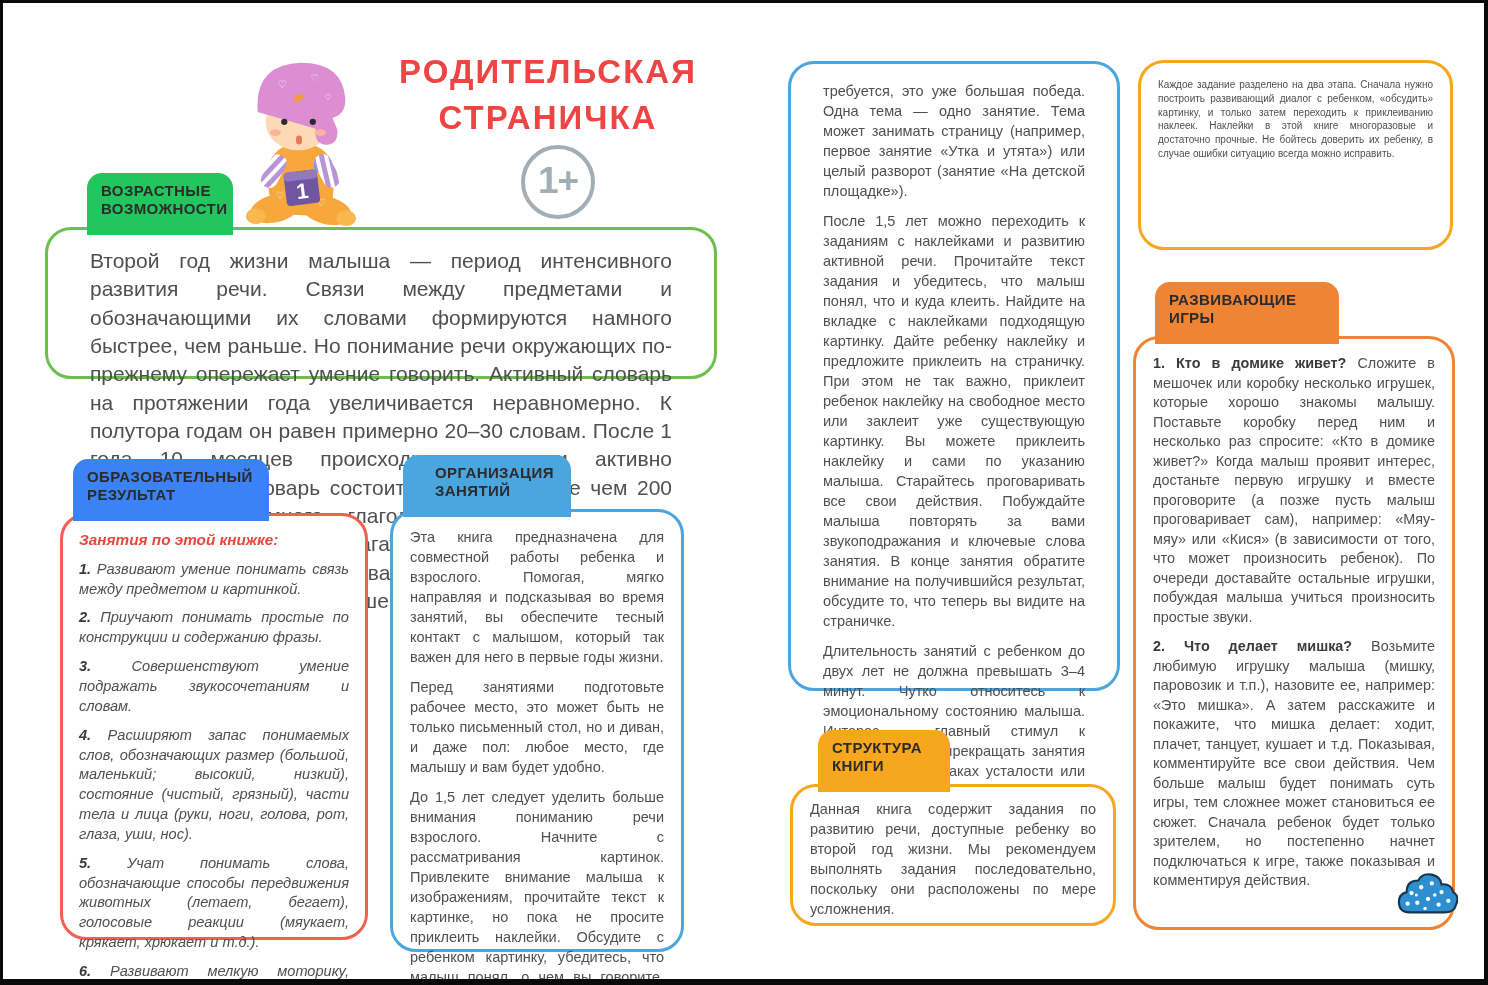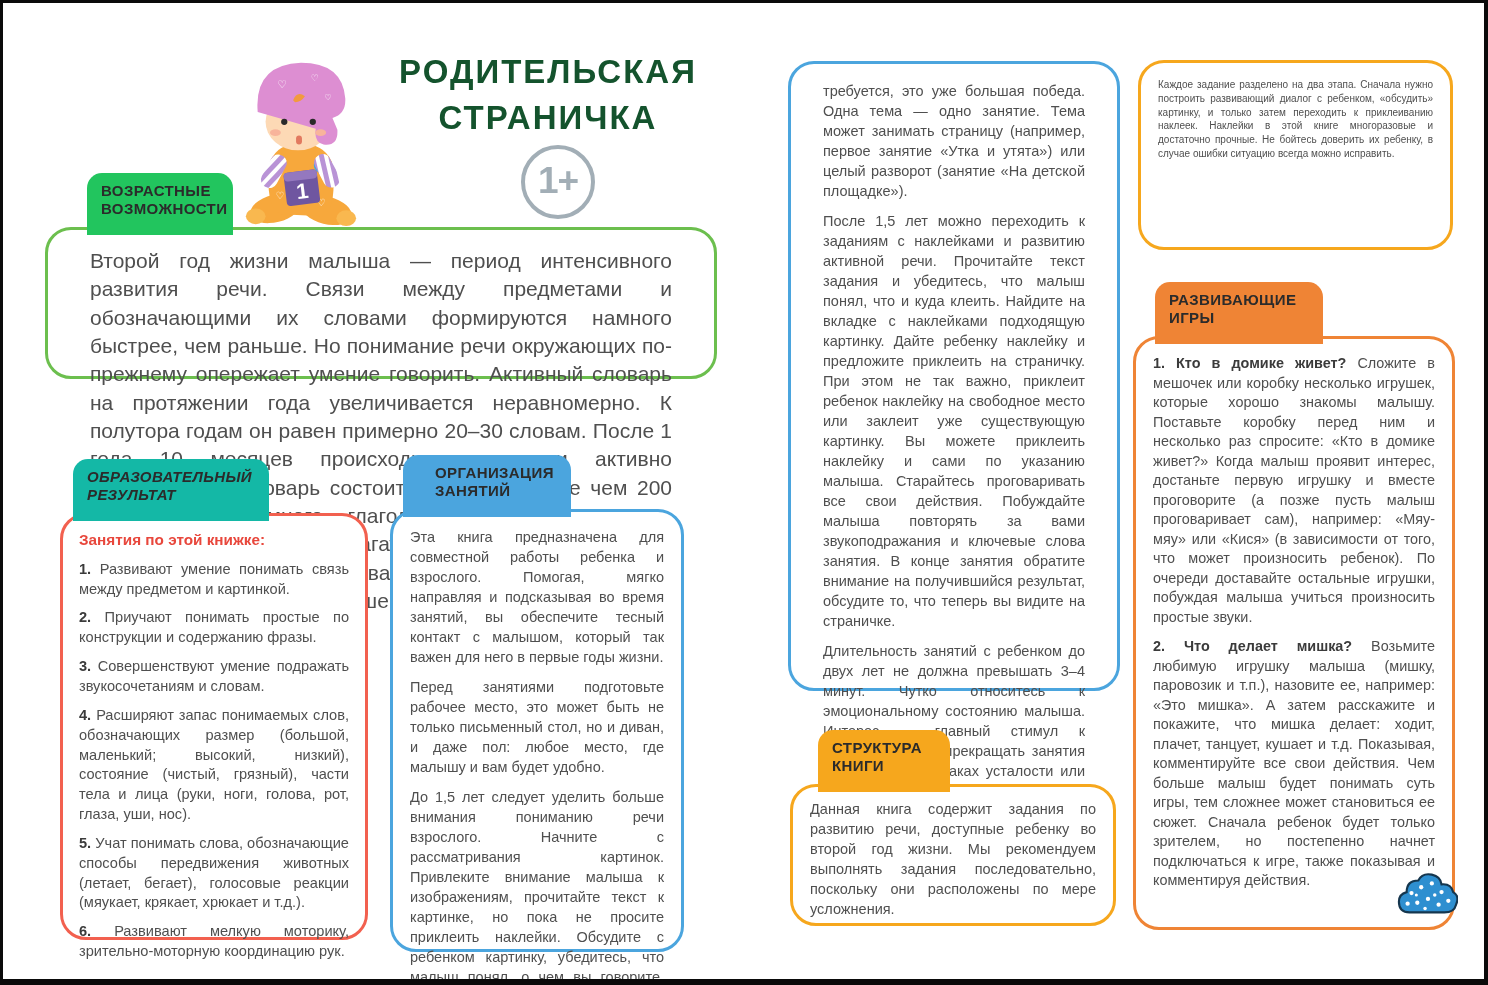--- a/index.html
+++ b/index.html
@@ -8,21 +8,21 @@
     background:#fff; overflow:hidden;
     border-left:3px solid #0a0a0a; border-top:3px solid #0a0a0a;
     border-right:4px solid #0a0a0a; border-bottom:6px solid #0a0a0a;
     font-family:"Liberation Sans","DejaVu Sans",sans-serif;
   }
   .abs{position:absolute;}
   
   .page-title{
     left:385px; top:46px; width:320px; text-align:center;
     font-size:33px; font-weight:bold; letter-spacing:2px;
-    color:#14532d; line-height:1.38;
+    color:#ef4444; line-height:1.38;
   }
   .age-badge{
     left:518px; top:142px; width:66px; height:66px;
     border:4px solid #a2aeb6; border-radius:50%;
     color:#a2aeb6; font-size:37px; font-weight:bold;
     text-align:center; line-height:64px; letter-spacing:-1px;
   }
   
   .tab{
     height:62px; box-sizing:border-box; padding:9px 14px 0 14px;
@@ -31,49 +31,49 @@
     letter-spacing:.4px; color:#2b2b2b; text-transform:uppercase;
   }
   
   .box{
     box-sizing:border-box; background:#fff; border-radius:26px;
     border:3.5px solid #000; z-index:1; color:#4f4f4f;
   }
   .box p{margin:0 0 10px 0; text-align:justify;}
   .box p:last-child{margin-bottom:0;}
   .green-t{background:#22c55e;} .green-b{border-color:#6cbf4e;}
-  .red-t{background:#14b8a6;font-style:italic;}   .red-b{border-color:#f2604f;}
+  .red-t{background:#3b82f6;}   .red-b{border-color:#f2604f;}
   .blue-t{background:#4ba5de;padding-left:32px;}  .blue-b{border-color:#4ba5de;}
   .yel-t{background:#f6a71d;}   .yel-b{border-color:#f6a71d;}
   .org-t{background:#ef8435;}   .org-b{border-color:#ef8435;}
 
   .age-box{left:42px; top:224px; width:672px; height:152px;
     padding:17px 42px; font-size:21px; line-height:1.35;}
   .edu-box{left:57px; top:510px; width:308px; height:427px;
-    padding:14px 16px 10px 16px; font-size:14.6px; line-height:1.36;}
+    padding:14px 16px 10px 16px; font-size:14.6px; line-height:1.36;font-style:italic;}
   .edu-box p{margin-bottom:9px;}
   .edu-intro{font-weight:bold; color:#e8473c; font-size:15.3px; text-align:left !important;}
   .num{font-weight:bold; color:#3b3b3b;}
   .org-box-l{left:387px; top:506px; width:294px; height:443px;
     padding:15px 17px; font-size:14.5px; line-height:1.38;}
   .org-box-r{left:785px; top:58px; width:332px; height:630px;
     padding:17px 32px; font-size:14.5px; line-height:1.38;}
   .struct-box{left:787px; top:781px; width:326px; height:142px;
     padding:12px 17px; font-size:14.5px; line-height:1.38;}
   .stages-box{left:1135px; top:57px; width:315px; height:190px;
     padding:15px 17px; font-size:10px; line-height:1.38;}
   .games-box{left:1130px; top:333px; width:322px; height:594px;
     padding:15px 17px; font-size:14.4px; line-height:1.355;}
   .game-title{font-weight:bold; color:#3b3b3b;}
 
   .tab-age{left:84px; top:170px; width:146px;}
   .tab-edu{left:70px; top:456px; width:196px;}
   .tab-org{left:400px; top:452px; width:168px;}
   .tab-struct{left:815px; top:727px; width:132px;}
-  .tab-games{left:1152px; top:279px; width:168px;}
+  .tab-games{left:1152px; top:279px; width:184px;}
 
   .baby{left:222px; top:48px; z-index:3;}
   .cloud{left:1393px; top:868px; z-index:4;}
 </style>
 </head>
 <body>
 
 <div class="stage">
 
   <div class="abs page-title">

